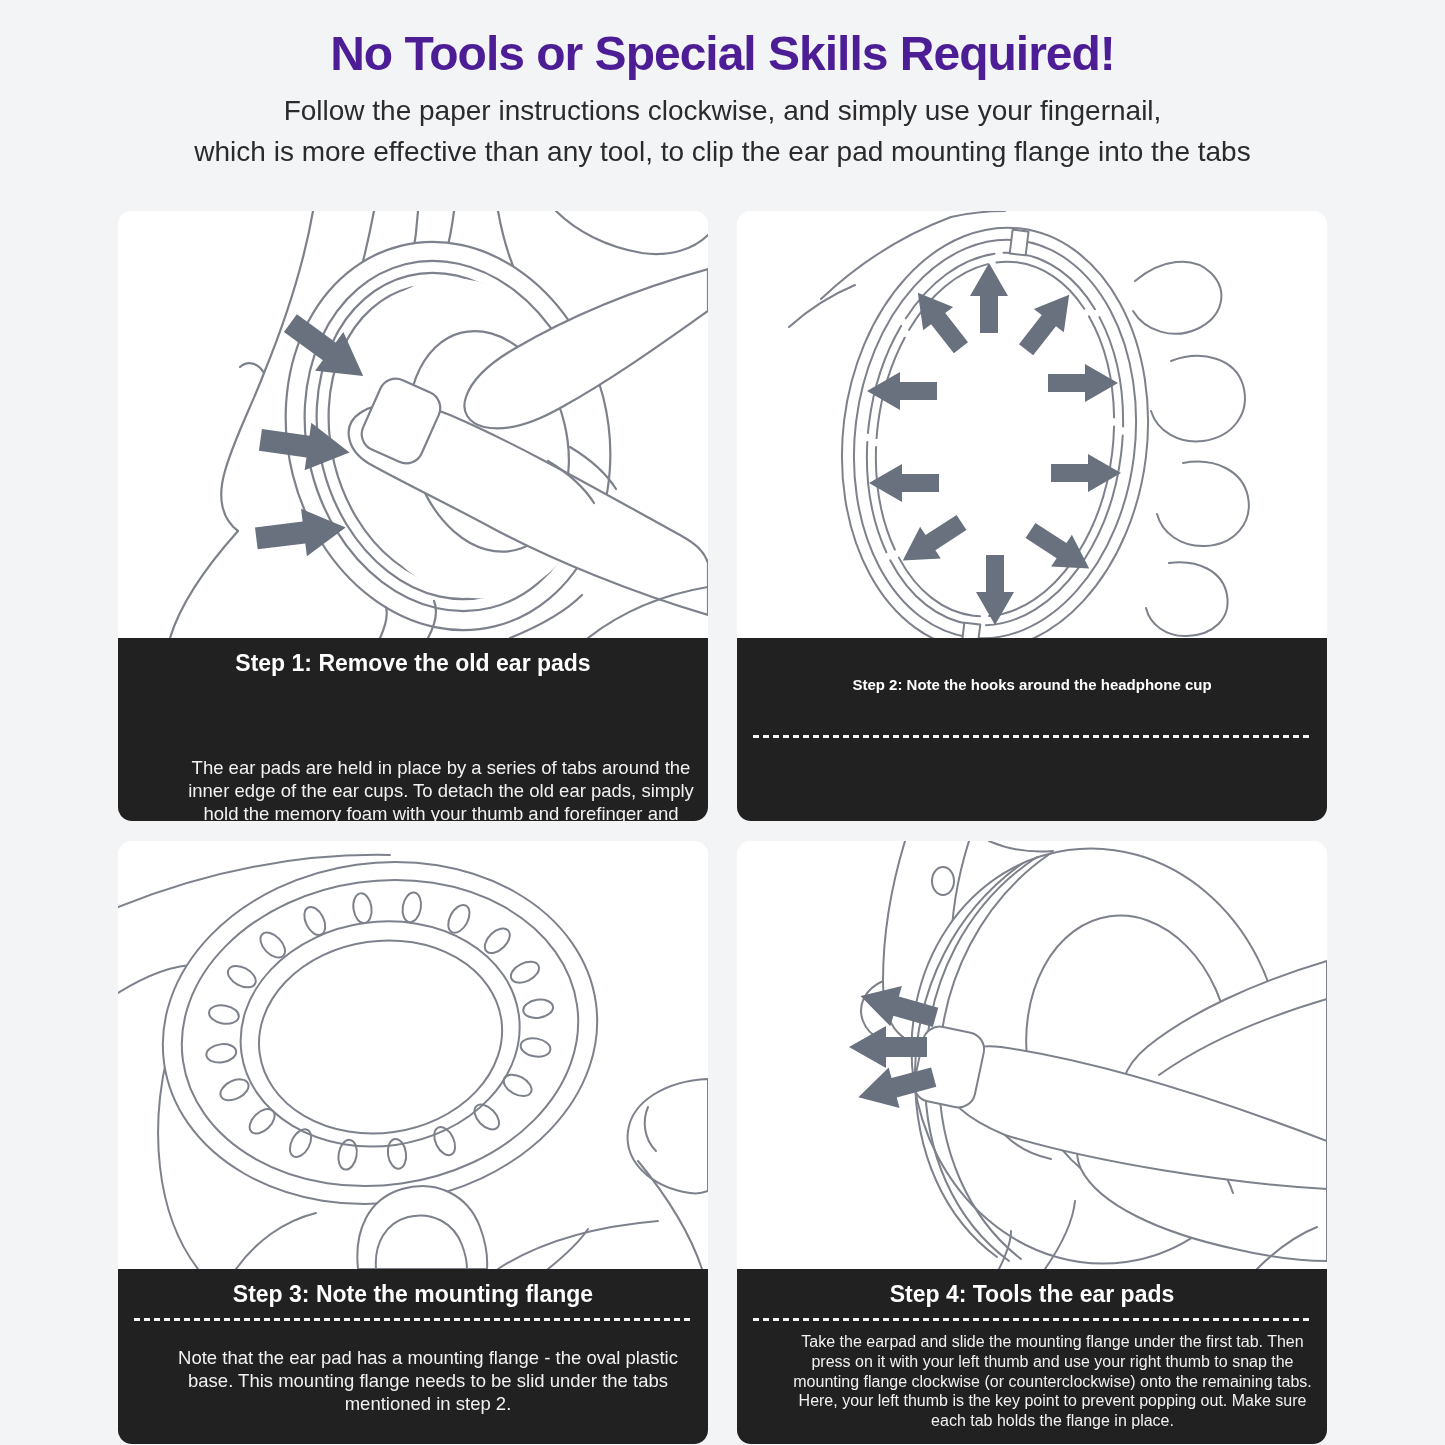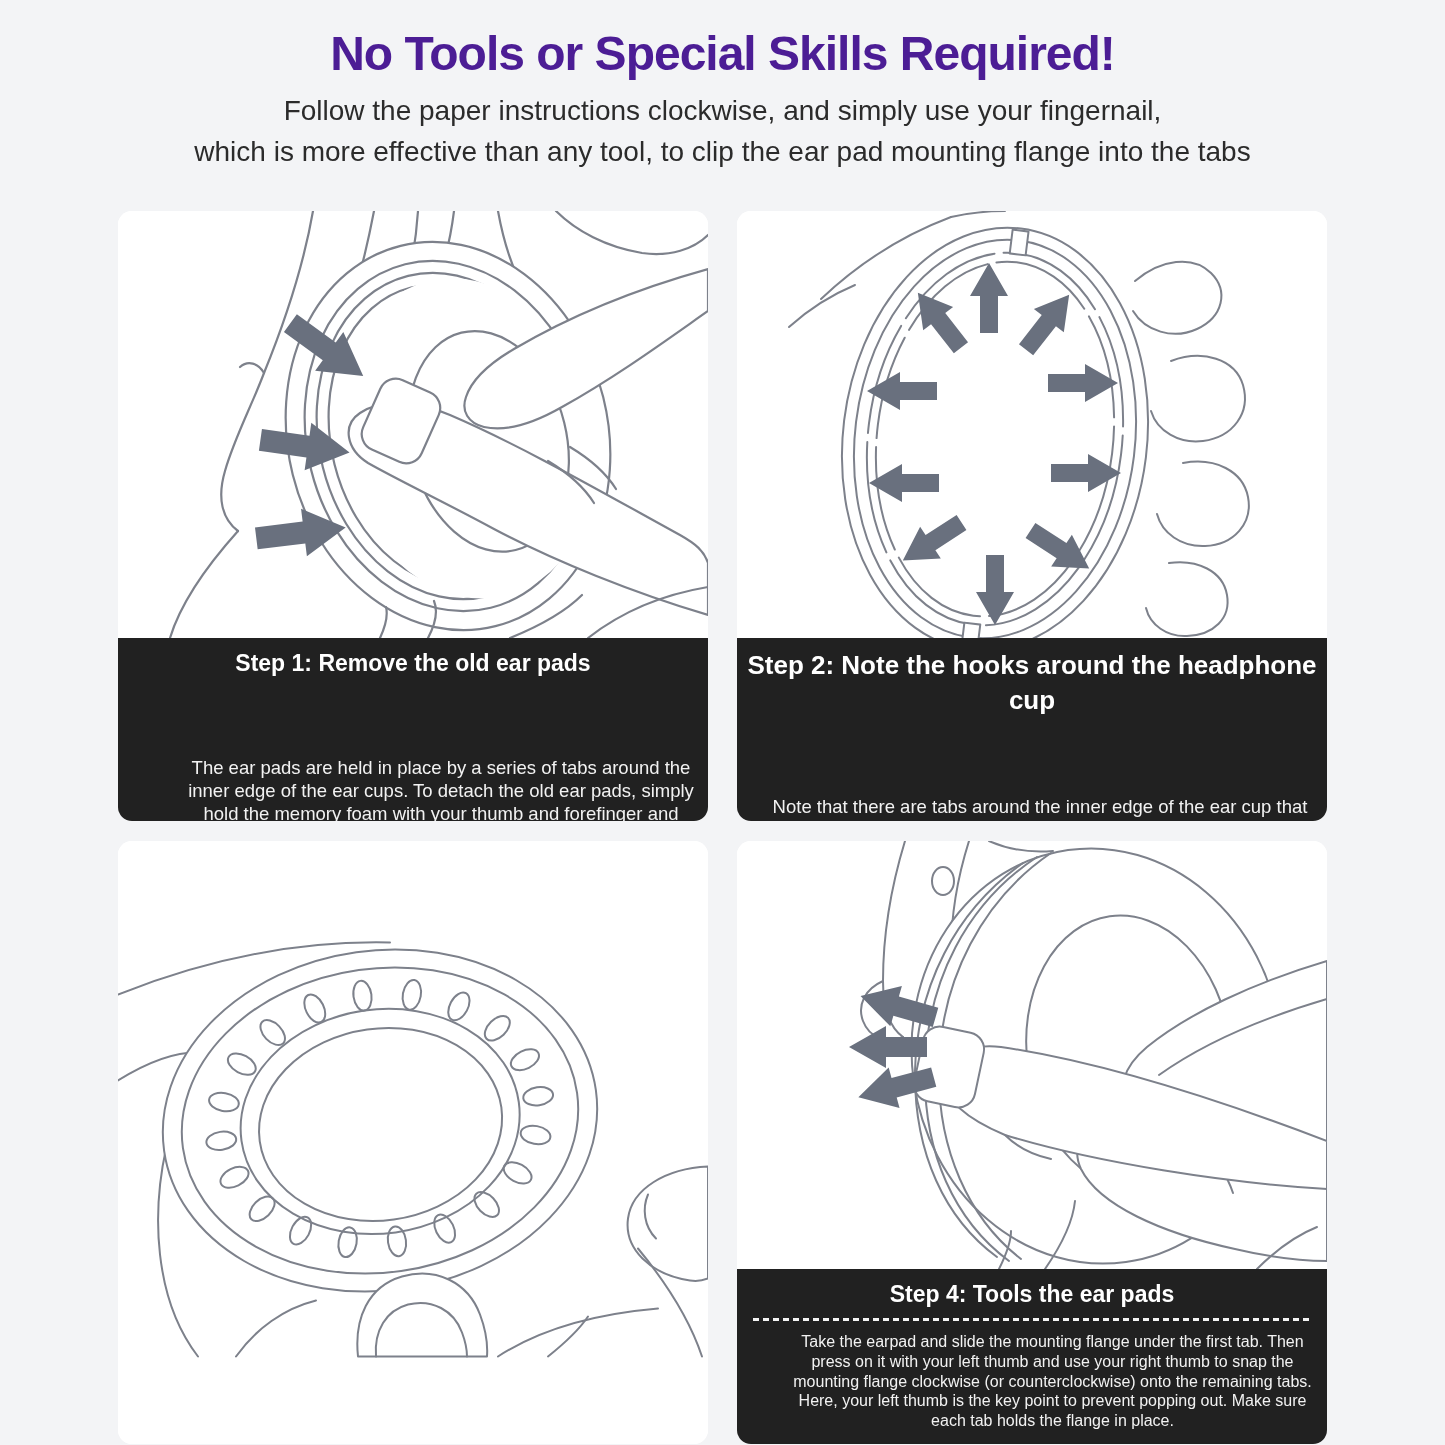--- a/index.html
+++ b/index.html
@@ -11,21 +11,21 @@
   .grid{position:absolute;left:118px;top:185px;width:1209px;
     display:grid;grid-template-columns:590px 590px;grid-template-rows:610px 603px;
     column-gap:29px;row-gap:20px;}
   .panel{background:#ffffff;border-radius:14px;overflow:hidden;display:flex;flex-direction:column;}
   .illus{flex:1;position:relative;background:#ffffff;}
   .illus svg{position:absolute;left:0;top:0;width:100%;height:100%;}
   .banner{background:#212121;color:#ffffff;display:flex;flex-direction:column;padding:10px 6px 8px;}
   .row1 .banner{height:165px;gap:32px;}
   .row2 .banner{height:157px;}
   .panel-title{text-align:center;font-size:23px;font-weight:700;line-height:1.35;color:#ffffff;}
-  .p2 .panel-title{font-size:26px;}
+  .p2 .panel-title{font-size:15px;margin-top:27px;}
   .dash{height:3px;margin:8px 10px 6px;
     background:repeating-linear-gradient(90deg,#ffffff 0 6px,transparent 6px 10px);opacity:.95;}
   .body-wrap{flex:1;display:flex;align-items:center;justify-content:flex-end;}
   .panel-body{text-align:center;font-size:18.5px;line-height:1.24;color:#f2f2f2;max-width:548px;}
   .p1 .panel-body{max-width:522px;}
   .p2 .panel-body{max-width:562px;}
   .p3 .panel-body{max-width:548px;}
   .p4 .panel-body{font-size:16px;max-width:582px;margin-left:41px;}
 </style>
 </head>
@@ -124,23 +124,20 @@
             <use href="#ar2" transform="translate(348,262)"></use>
             <use href="#ar2" transform="translate(196,330) rotate(147)"></use>
             <use href="#ar2" transform="translate(322,338) rotate(33)"></use>
             <use href="#ar2" transform="translate(258,378) rotate(90)"></use>
           </g>
         </svg>
       </div>
       <div class="banner">
         <div class="panel-title">Step 2: Note the hooks around the headphone cup</div>
         <div class="dash"></div>
-        <div class="body-wrap">
-            <div class="panel-body">Note that there are tabs around the inner edge of the ear cup that hold the ear cushions in place.</div>
-          </div>
       </div>
     </div>
 
     <div class="panel p3 row2">
       <div class="illus">
         <svg viewBox="0 0 590 428" preserveAspectRatio="xMidYMid meet">
           <g fill="none" stroke="#7d818b" stroke-width="2" stroke-linecap="round" stroke-linejoin="round">
             <path d="M0,66 C90,30 182,12 272,14"></path>
             <path d="M0,152 C32,132 60,122 86,124"></path>
             <path d="M86,124 C52,178 34,256 42,326 C47,370 60,402 80,428"></path>
@@ -176,20 +173,27 @@
             <path fill="#ffffff" d="M590,238 C548,240 514,260 510,290 C506,320 532,346 572,352 C578,353 585,352 590,350 Z"></path>
             <path d="M530,266 C524,280 526,298 538,310"></path>
             <path d="M520,320 C548,354 572,392 584,428"></path>
             <path fill="#ffffff" d="M240,428 C236,390 250,358 284,348 C318,338 350,354 362,386 C368,402 370,414 369,428 Z"></path>
             <path d="M258,428 C256,402 268,382 290,376 C314,370 336,382 344,404 C347,412 349,420 349,428"></path>
             <path d="M380,428 C420,402 470,386 540,380"></path>
             <path d="M430,428 C450,412 462,400 470,388"></path>
           </g>
         </svg>
       </div>
+      <div class="banner">
+        <div class="panel-title">Step 3: Note the mounting flange</div>
+        <div class="dash"></div>
+        <div class="body-wrap">
+            <div class="panel-body">Note that the ear pad has a mounting flange - the oval plastic base. This mounting flange needs to be slid under the tabs mentioned in step 2.</div>
+          </div>
+      </div>
     </div>
 
     <div class="panel p4 row2">
       <div class="illus">
         <svg viewBox="0 0 590 428" preserveAspectRatio="xMidYMid meet">
           <defs>
               <path id="ar4" d="M-38,-10 L3,-10 L3,-21 L40,0 L3,21 L3,10 L-38,10 Z"></path>
             </defs>
           <g fill="none" stroke="#7d818b" stroke-width="2" stroke-linecap="round" stroke-linejoin="round">
             <path d="M168,0 C154,46 146,94 146,140 C146,166 152,186 166,196"></path>

